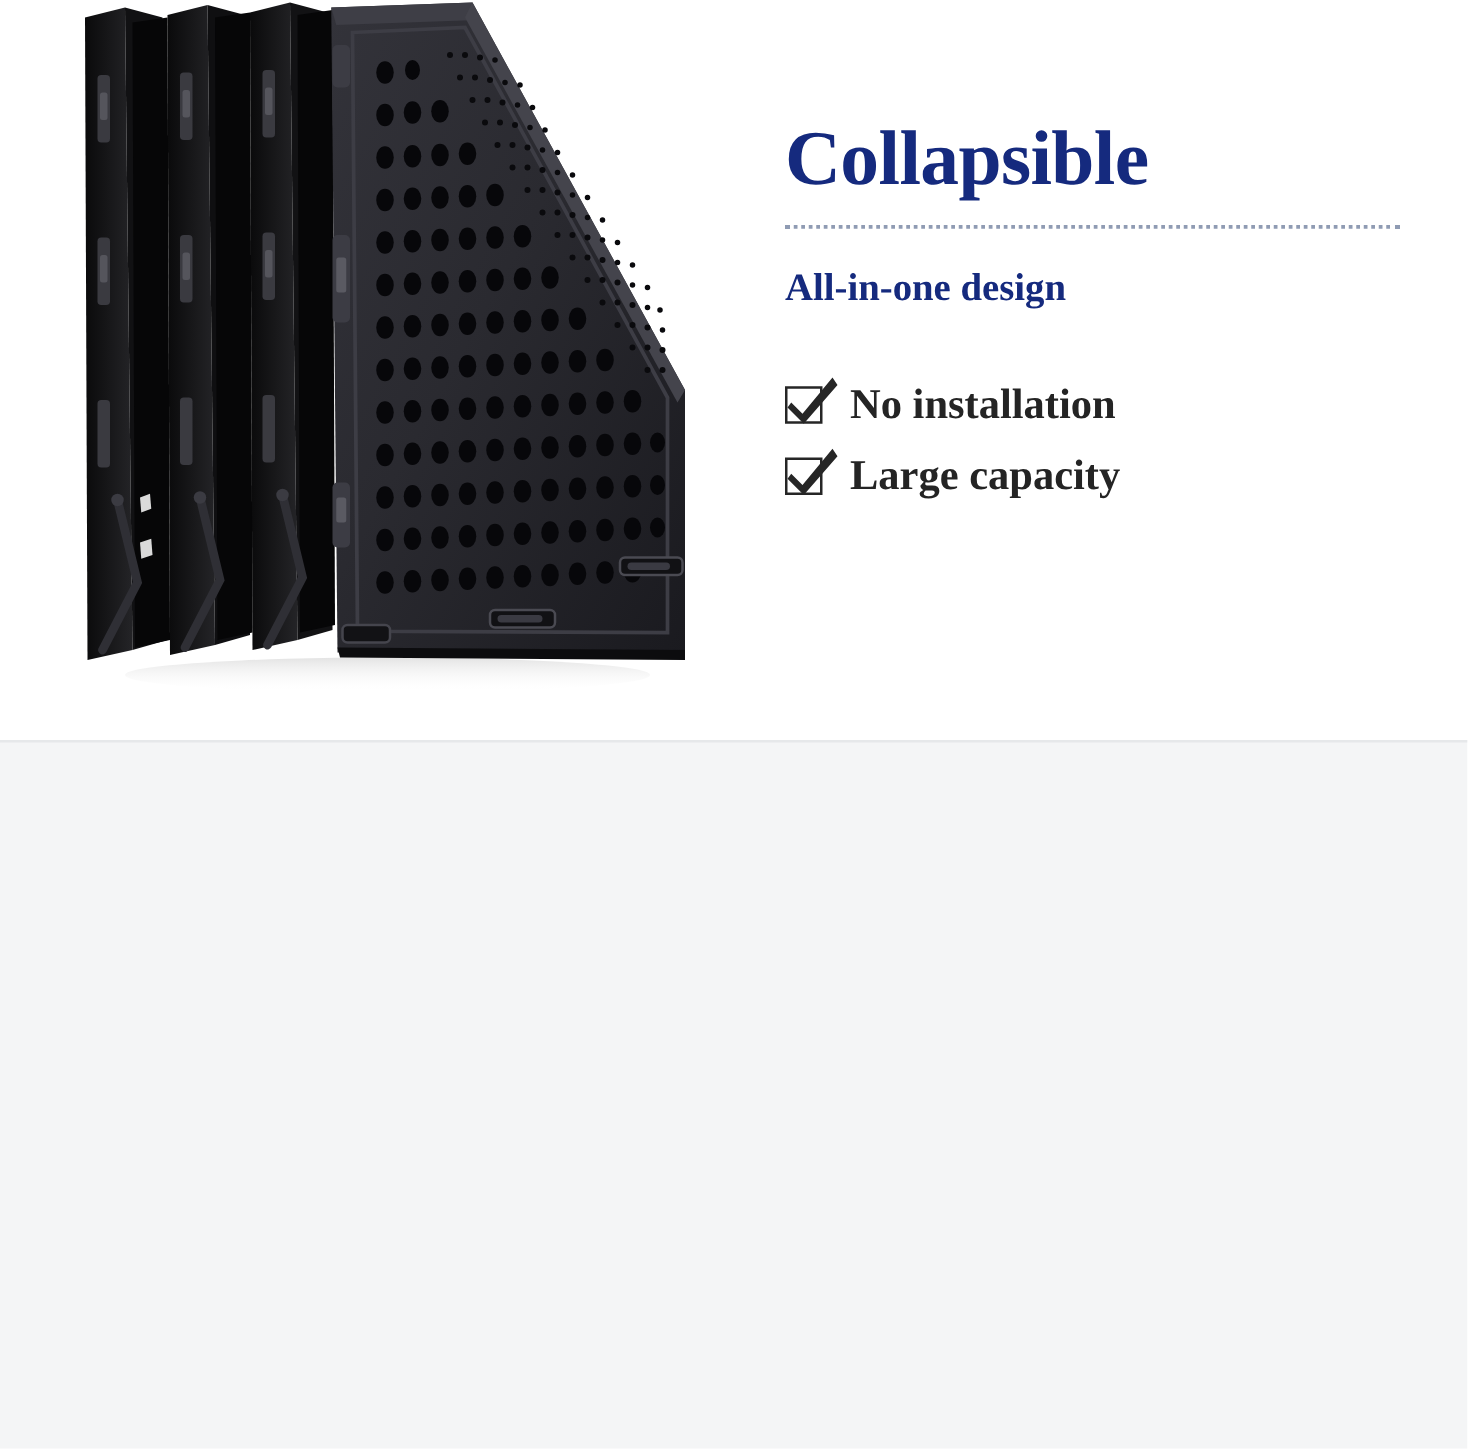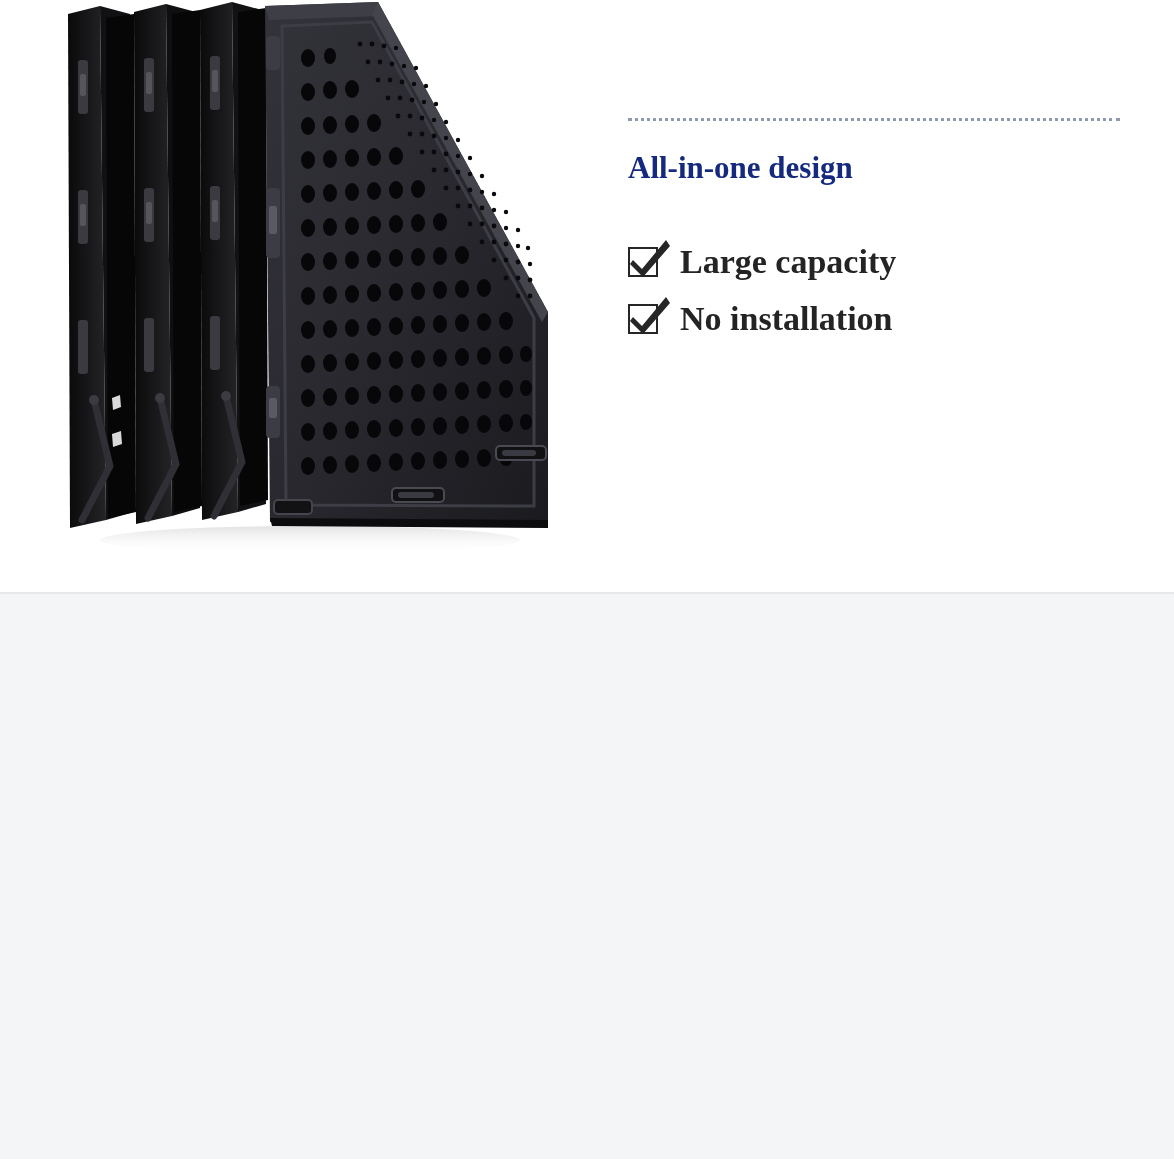--- a/index.html
+++ b/index.html
@@ -352,40 +352,41 @@
           <rect x="436" y="446" width="50" height="14" rx="4" fill="#111114" stroke="#4a4a52" stroke-width="2"></rect>
           <rect x="442" y="450" width="34" height="6" rx="3" fill="#3a3a42"></rect>
           <rect x="214" y="500" width="38" height="14" rx="4" fill="#121215" stroke="#45454d" stroke-width="2"></rect>
         </g>
 
         <path d="M210,518 L488,520 L488,528 L212,526 Z" fill="#0c0c0e"></path>
       </svg>
     </div>
 
     <div class="copy-top">
+      <div class="headline headline-top">Collapsible</div>
       <div class="dotline dotline-top"></div>
       <div class="subhead">All-in-one design</div>
 
       <div class="bullets-top">
+        <div class="bullet">
+          <span class="cbox">
+            <svg width="44" height="44" viewBox="0 0 44 44">
+              <path d="M5 24 L14 33 L38 4 L42 10 L15 41 L2 28 Z" fill="#262626"></path>
+            </svg>
+          </span>
+          <span class="blabel">No installation</span>
+        </div>
         <div class="bullet">
           <span class="cbox">
             <svg width="44" height="44" viewBox="0 0 44 44">
               <path d="M5 24 L14 33 L38 4 L42 10 L15 41 L2 28 Z" fill="#262626"></path>
             </svg>
           </span>
           <span class="blabel">Large capacity</span>
         </div>
-        <div class="bullet">
-          <span class="cbox">
-            <svg width="44" height="44" viewBox="0 0 44 44">
-              <path d="M5 24 L14 33 L38 4 L42 10 L15 41 L2 28 Z" fill="#262626"></path>
-            </svg>
-          </span>
-          <span class="blabel">No installation</span>
-        </div>
       </div>
     </div>
   </div>
 
   <div class="panel-bottom">
 
     
     
 
     

